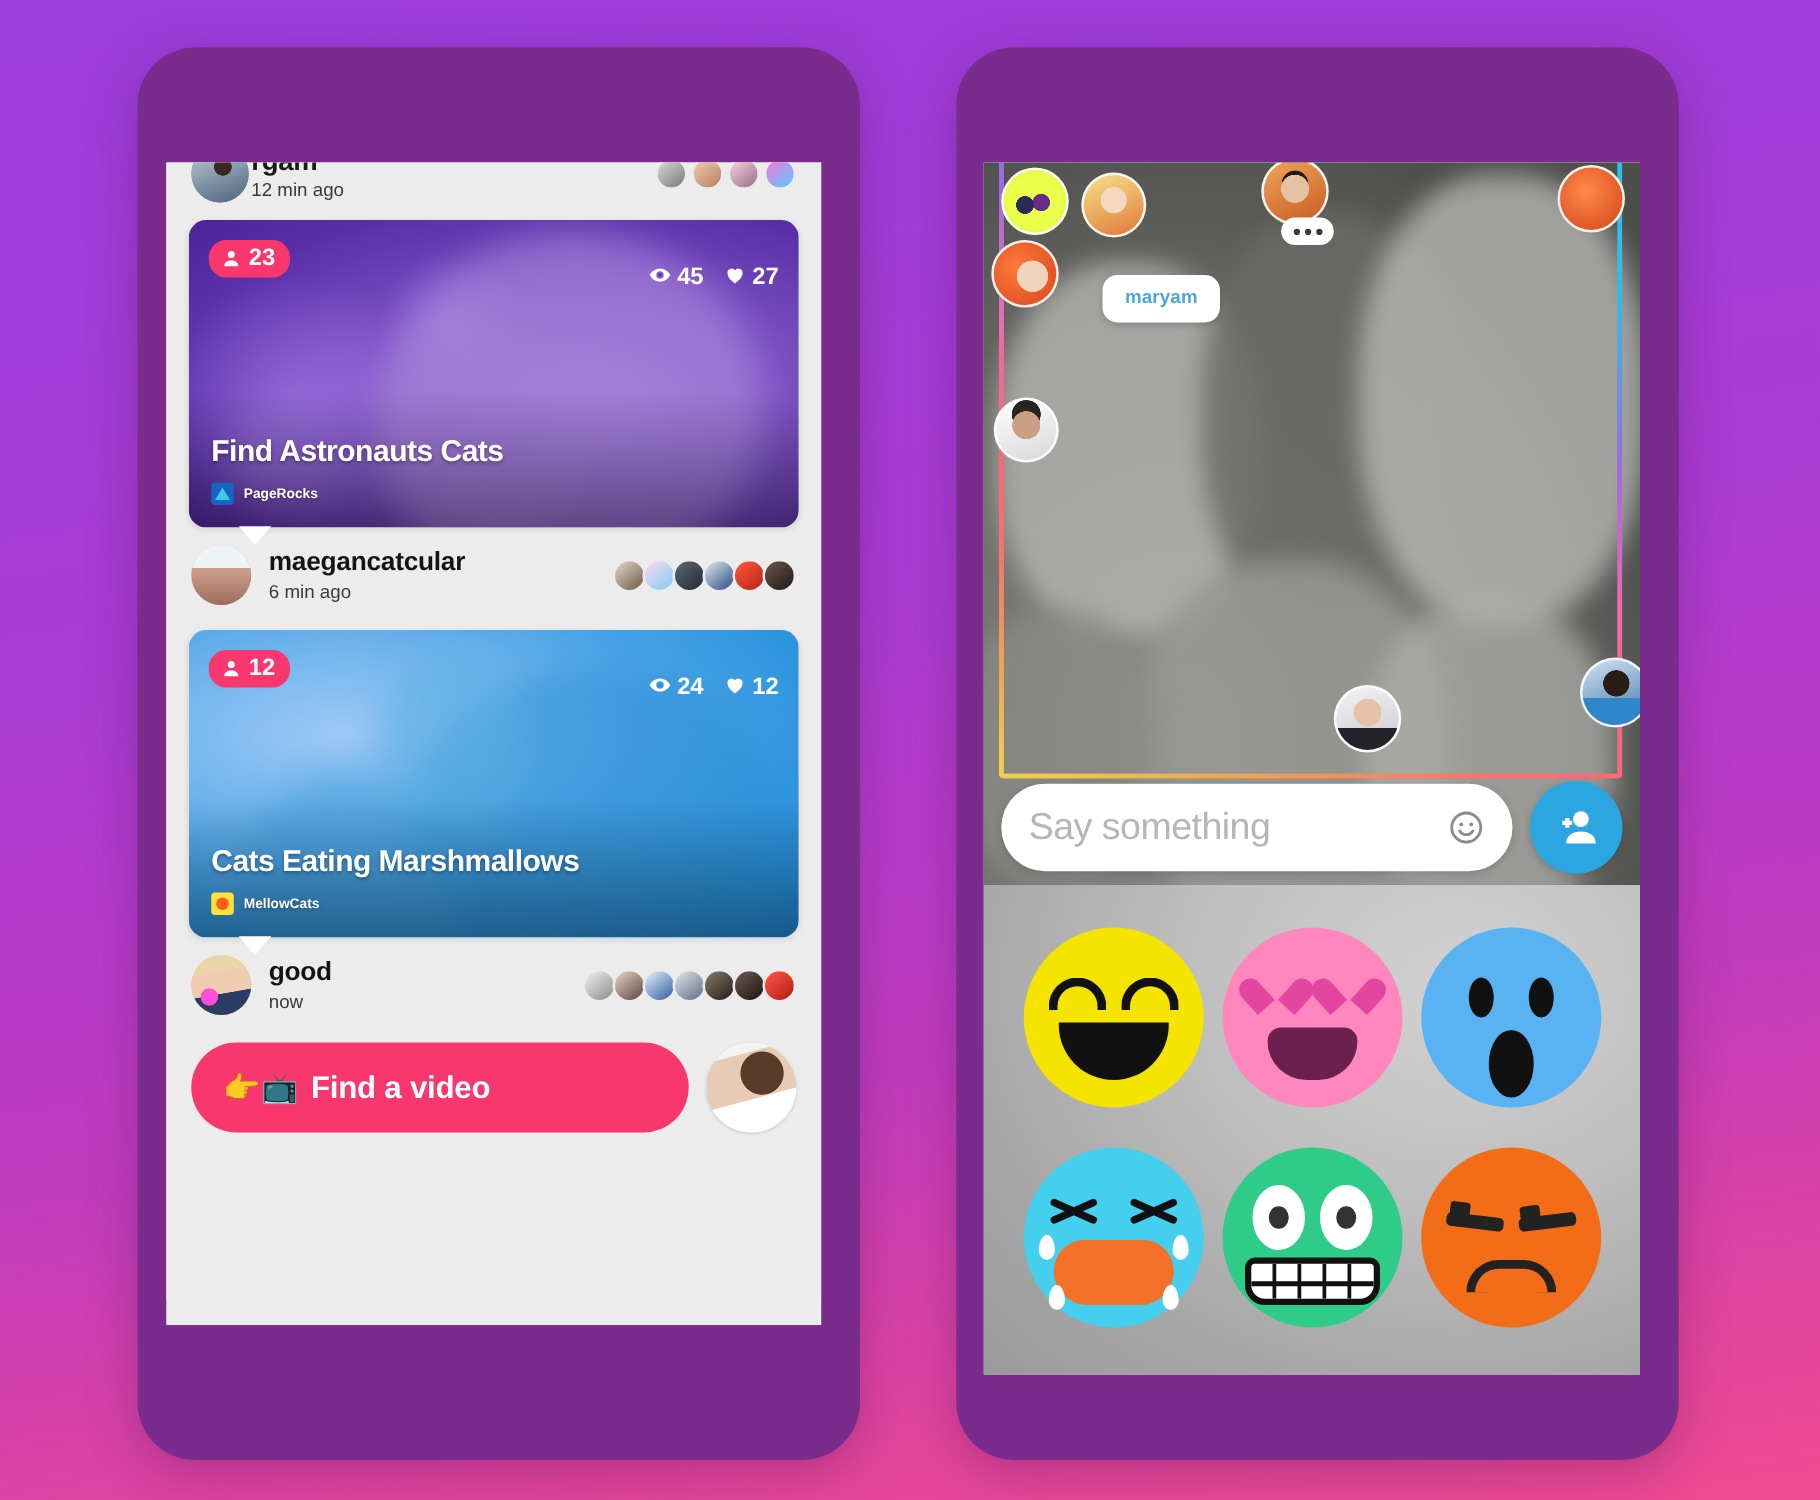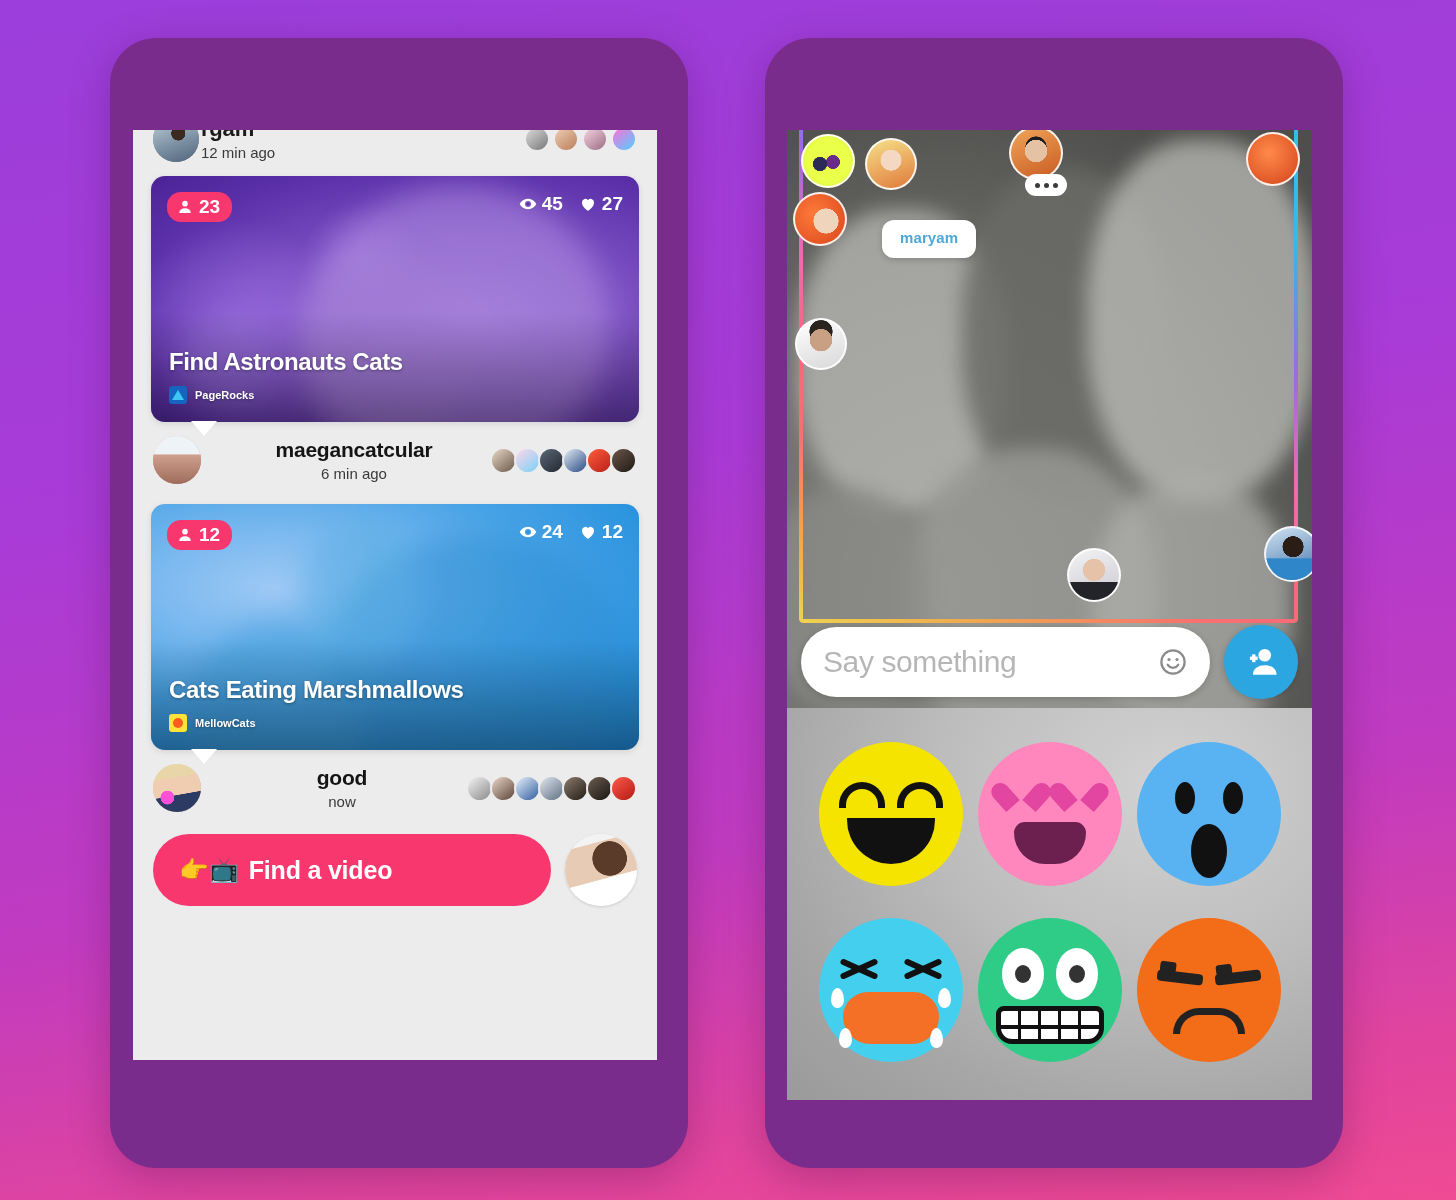--- a/index.html
+++ b/index.html
@@ -105,21 +105,21 @@
     padding: 0 12px 0 10px;
     font-size: 19px; font-weight: 700;
   }
   .live-badge svg { width: 16px; height: 16px; fill: #fff; }
 
   .stats {
     position: absolute; right: 16px; top: 17px;
     display: flex; align-items: center; gap: 16px;
     color: #fff; font-size: 19px; font-weight: 700;
   }
-  .stats span { display: flex; align-items: center; gap: 5px; }
+  .stats span { display: flex; gap: 5px; margin-top: 18px; }
   .stats svg { width: 18px; height: 18px; fill: #fff; }
 
   .thumb-title {
     position: absolute; left: 18px; bottom: 46px;
     color: #fff; font-size: 24px; font-weight: 700;
     letter-spacing: -.4px;
     text-shadow: 0 1px 3px rgba(0,0,0,.35);
   }
   .channel {
     position: absolute; left: 18px; bottom: 18px;
@@ -156,21 +156,20 @@
     font-size: 27px; font-weight: 700; color: #121212;
     letter-spacing: -.6px; white-space: nowrap;
   }
   .comment-text .emo { font-size: 26px; }
   .heart-btn svg { width: 32px; height: 30px; fill: none; stroke: #111; stroke-width: 2.1; }
 
   .commenter {
     display: flex; align-items: center;
     padding: 14px 20px 12px 20px;
     position: relative;
-    text-align: center;
   }
   .commenter::before {
     content: ""; position: absolute; left: 58px; top: -1px;
     border-left: 13px solid transparent; border-right: 13px solid transparent;
     border-top: 15px solid #fff;
   }
   .commenter .ava {
     width: 48px; height: 48px; border-radius: 50%; overflow: hidden;
     flex: 0 0 auto; position: relative;
   }

